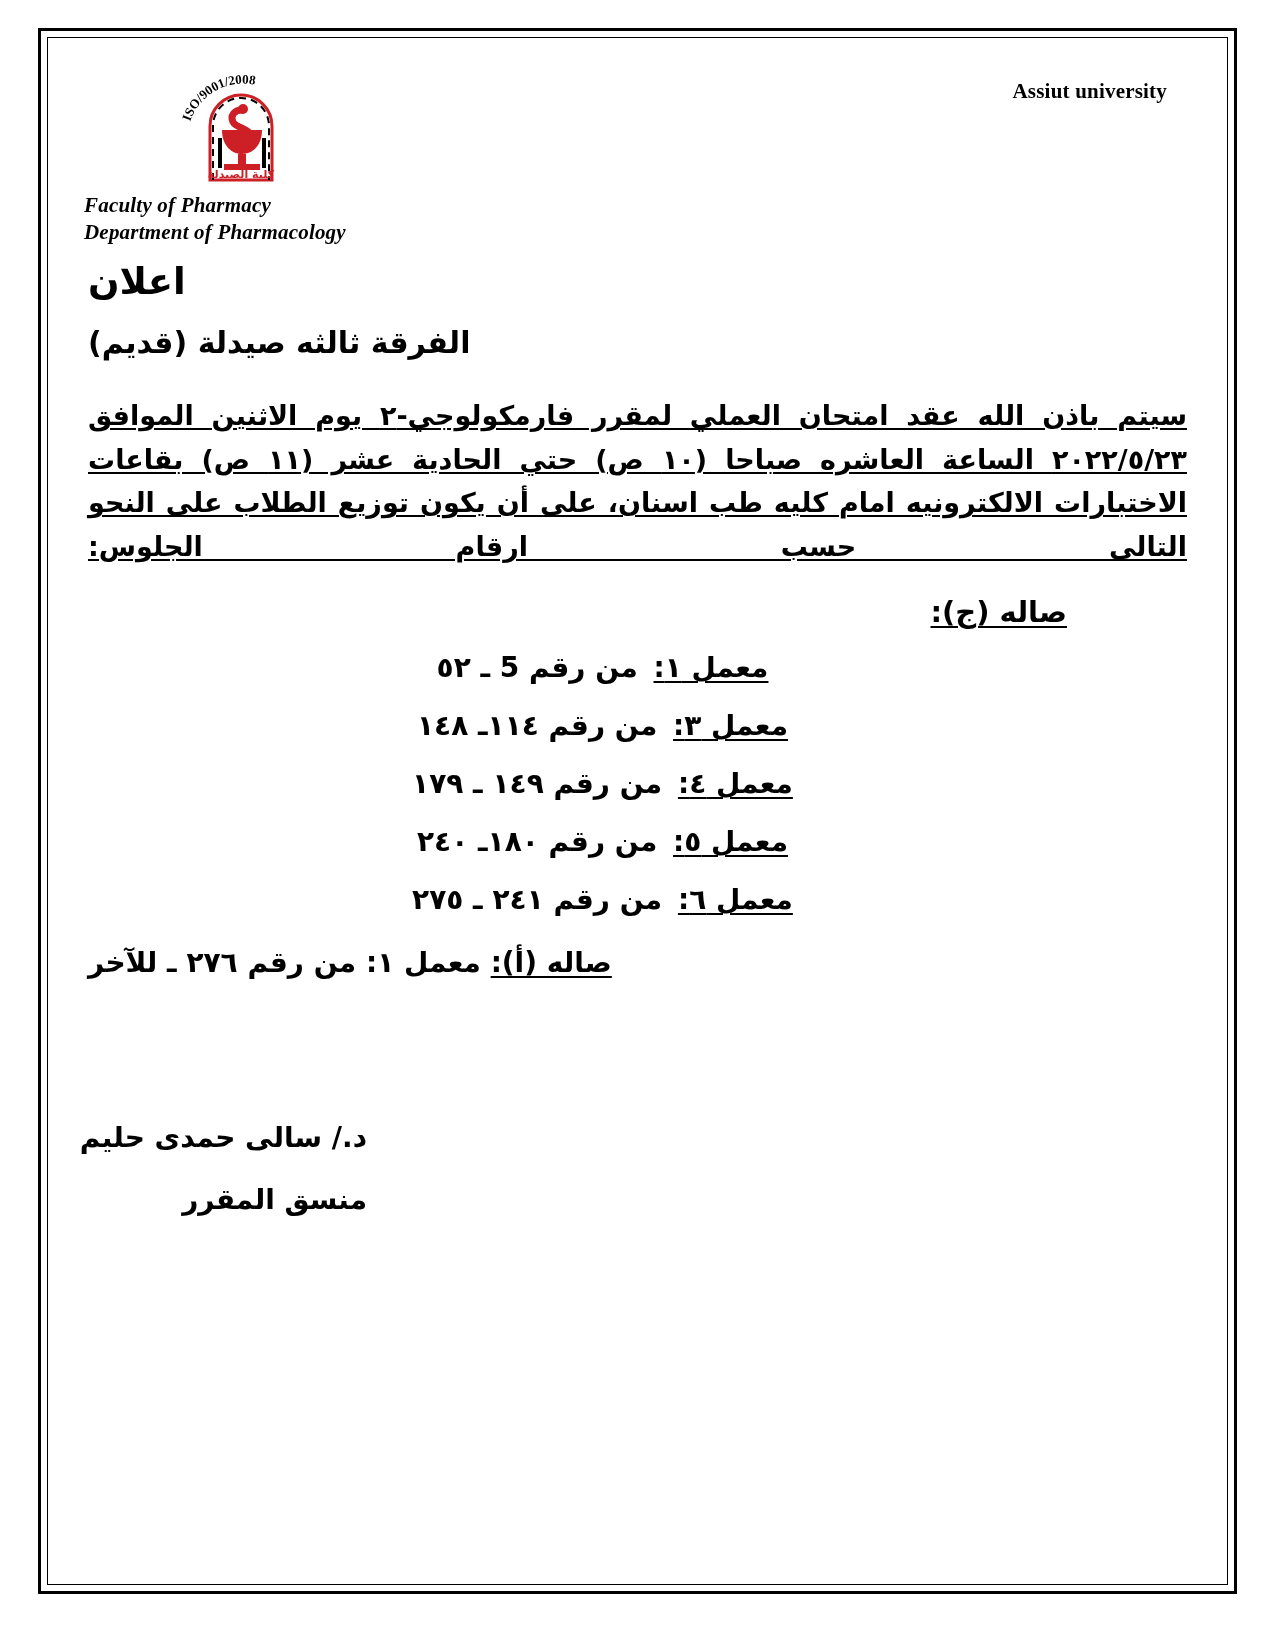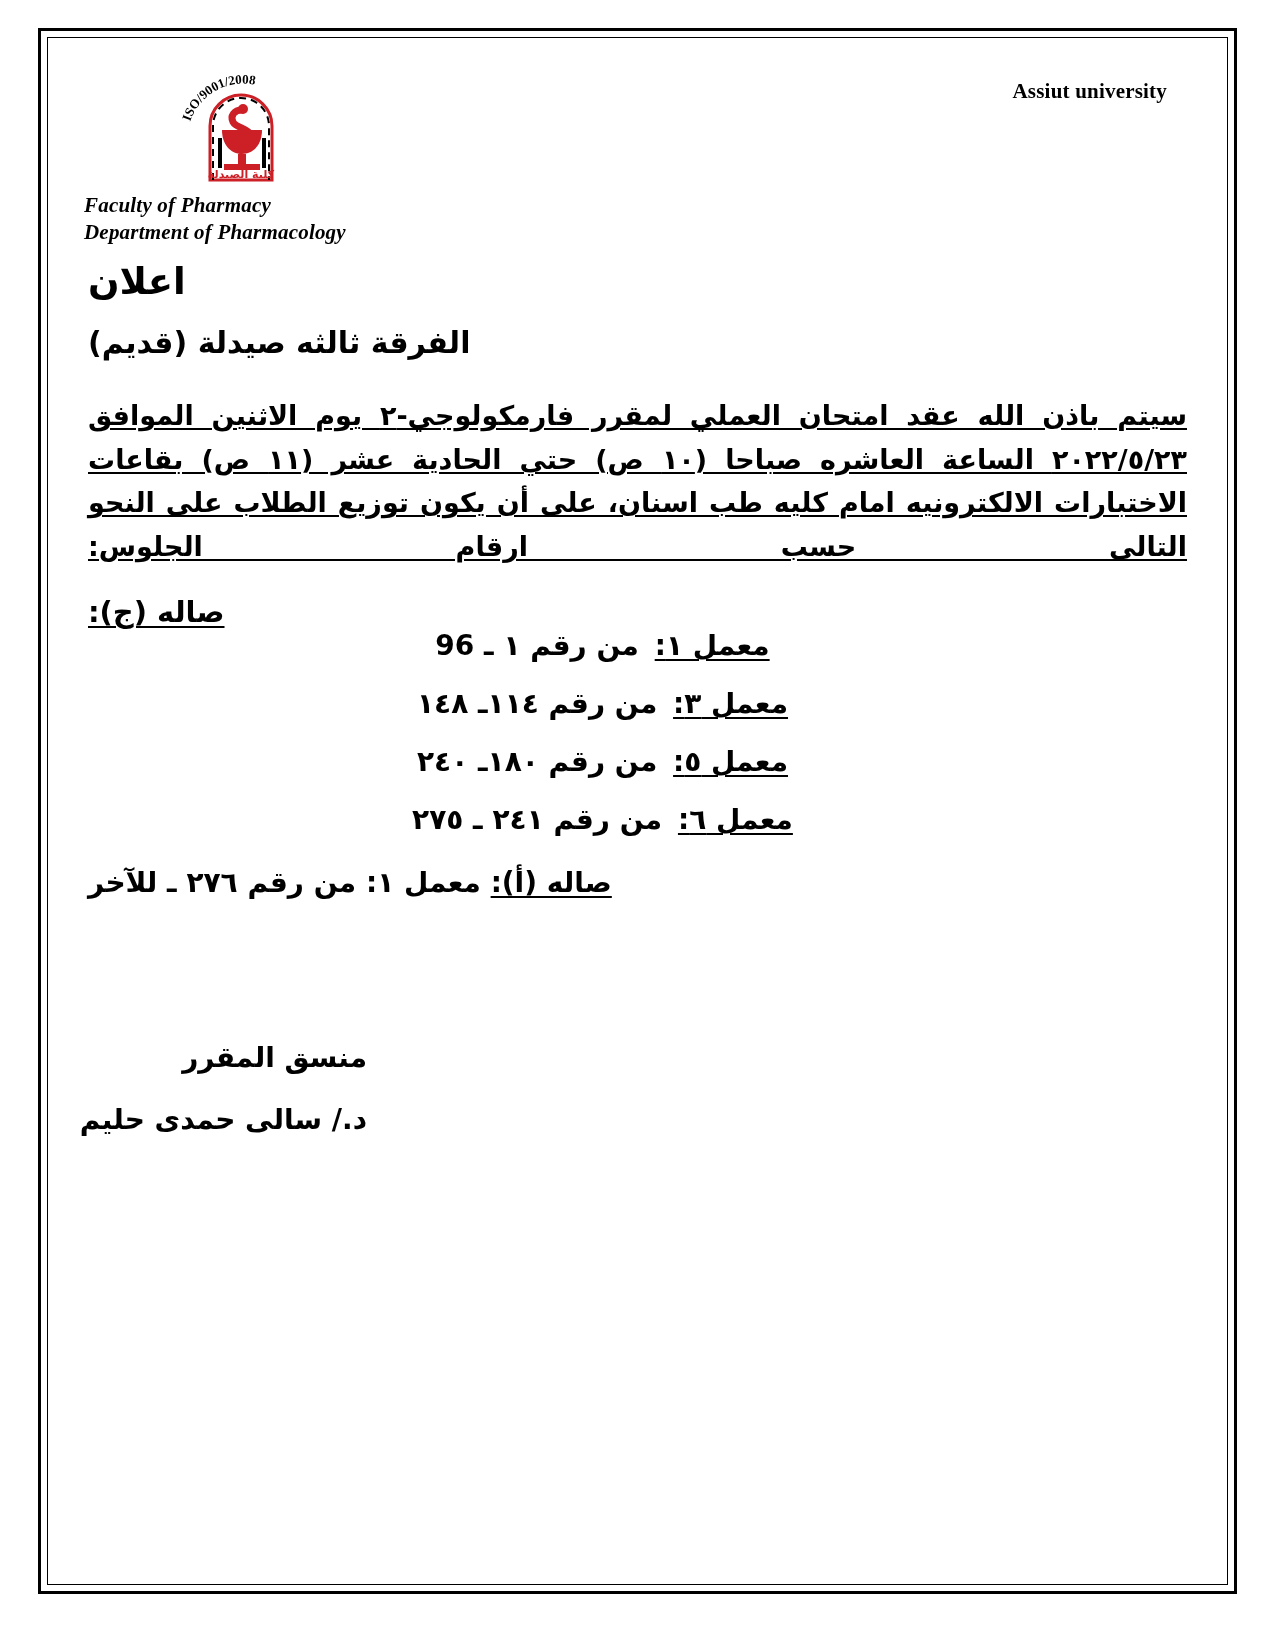--- a/index.html
+++ b/index.html
@@ -97,22 +97,23 @@
   }
 
   
   .hall-block {
     direction: rtl;
     font-family: "DejaVu Sans", "Liberation Sans", sans-serif;
     font-weight: bold;
     margin-top: 26px;
   }
   .hall-title {
-    text-align: left;
+    text-align: right;
     font-size: 29px;
+    margin-bottom: 22px;
     padding-right: 120px;
   }
   .hall-title u { text-underline-offset: 4px; text-decoration-thickness: 2px; }
 
   .lab-row {
     text-align: center;
     font-size: 28px;
     margin-bottom: 25px;
     padding-right: 70px;
     white-space: nowrap;
@@ -198,41 +199,45 @@
 
   <div class="body-par">سيتم باذن الله عقد امتحان العملي لمقرر فارمكولوجي-٢ يوم الاثنين الموافق ٢٠٢٢/٥/٢٣ الساعة العاشره صباحا (١٠ ص) حتي الحادية عشر (١١ ص) بقاعات الاختبارات الالكترونيه امام كليه طب اسنان، على أن يكون توزيع الطلاب على النحو التالى حسب ارقام الجلوس:</div>
 
   <div class="hall-block">
     <div class="hall-title">
       <u>صاله (ج):</u>
     </div>
 
     <div class="lab-row">
       <span class="lab-label">معمل ١:</span>
-      <span class="lab-range">من رقم ١ ـ 96</span>
+      <span class="lab-range">من رقم 5 ـ ٥٢</span>
     </div>
     <div class="lab-row">
       <span class="lab-label">معمل ٣:</span>
       <span class="lab-range">من رقم  ١١٤ـ ١٤٨</span>
+    </div>
+    <div class="lab-row">
+      <span class="lab-label">معمل ٤:</span>
+      <span class="lab-range">من رقم ١٤٩ ـ ١٧٩</span>
     </div>
     <div class="lab-row">
       <span class="lab-label">معمل ٥:</span>
       <span class="lab-range">من رقم ١٨٠ـ ٢٤٠</span>
     </div>
     <div class="lab-row">
       <span class="lab-label">معمل ٦:</span>
       <span class="lab-range">من رقم ٢٤١ ـ ٢٧٥</span>
     </div>
 
     <div class="hall-a-row">
       <span class="ul">صاله (أ):</span>
       <span>معمل ١:</span>
       <span>من رقم ٢٧٦ ـ  للآخر</span>
     </div>
   </div>
 
   <div class="sign-block">
+    <div>د./ سالى حمدى حليم</div>
     <div>منسق المقرر</div>
-    <div>د./ سالى حمدى حليم</div>
   </div>
 
 </div>
 </div>
 
 </body></html>

